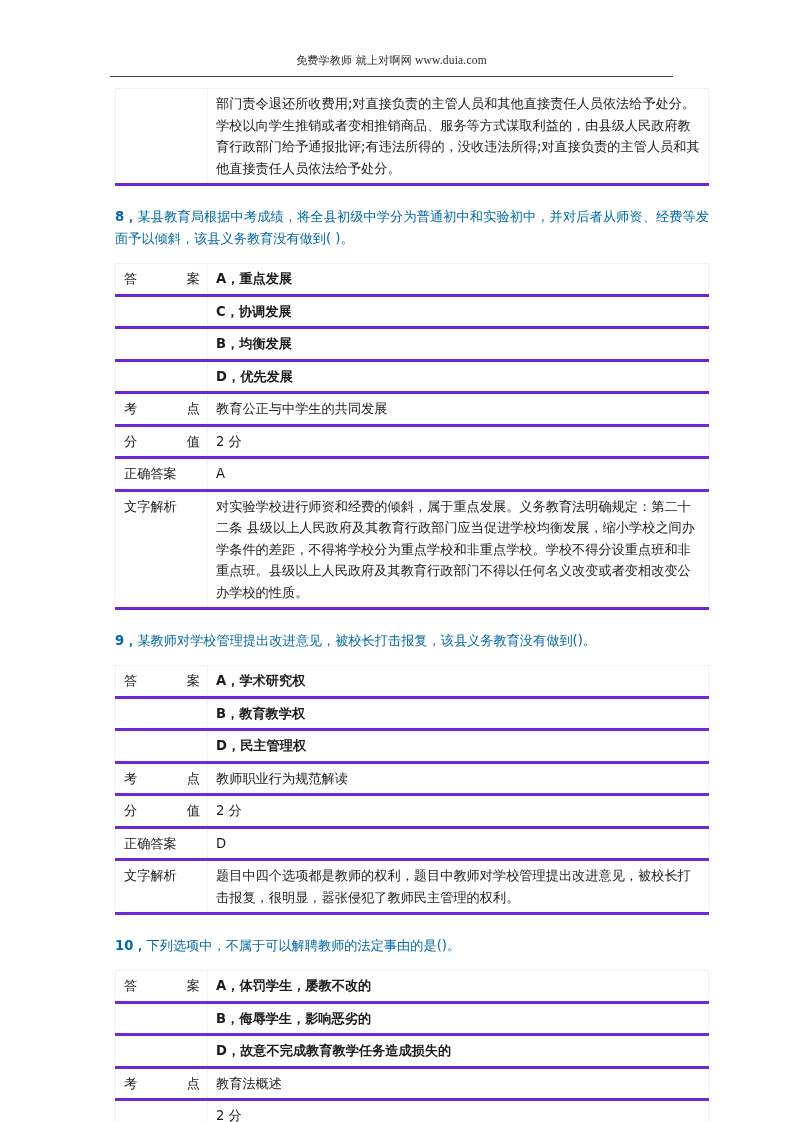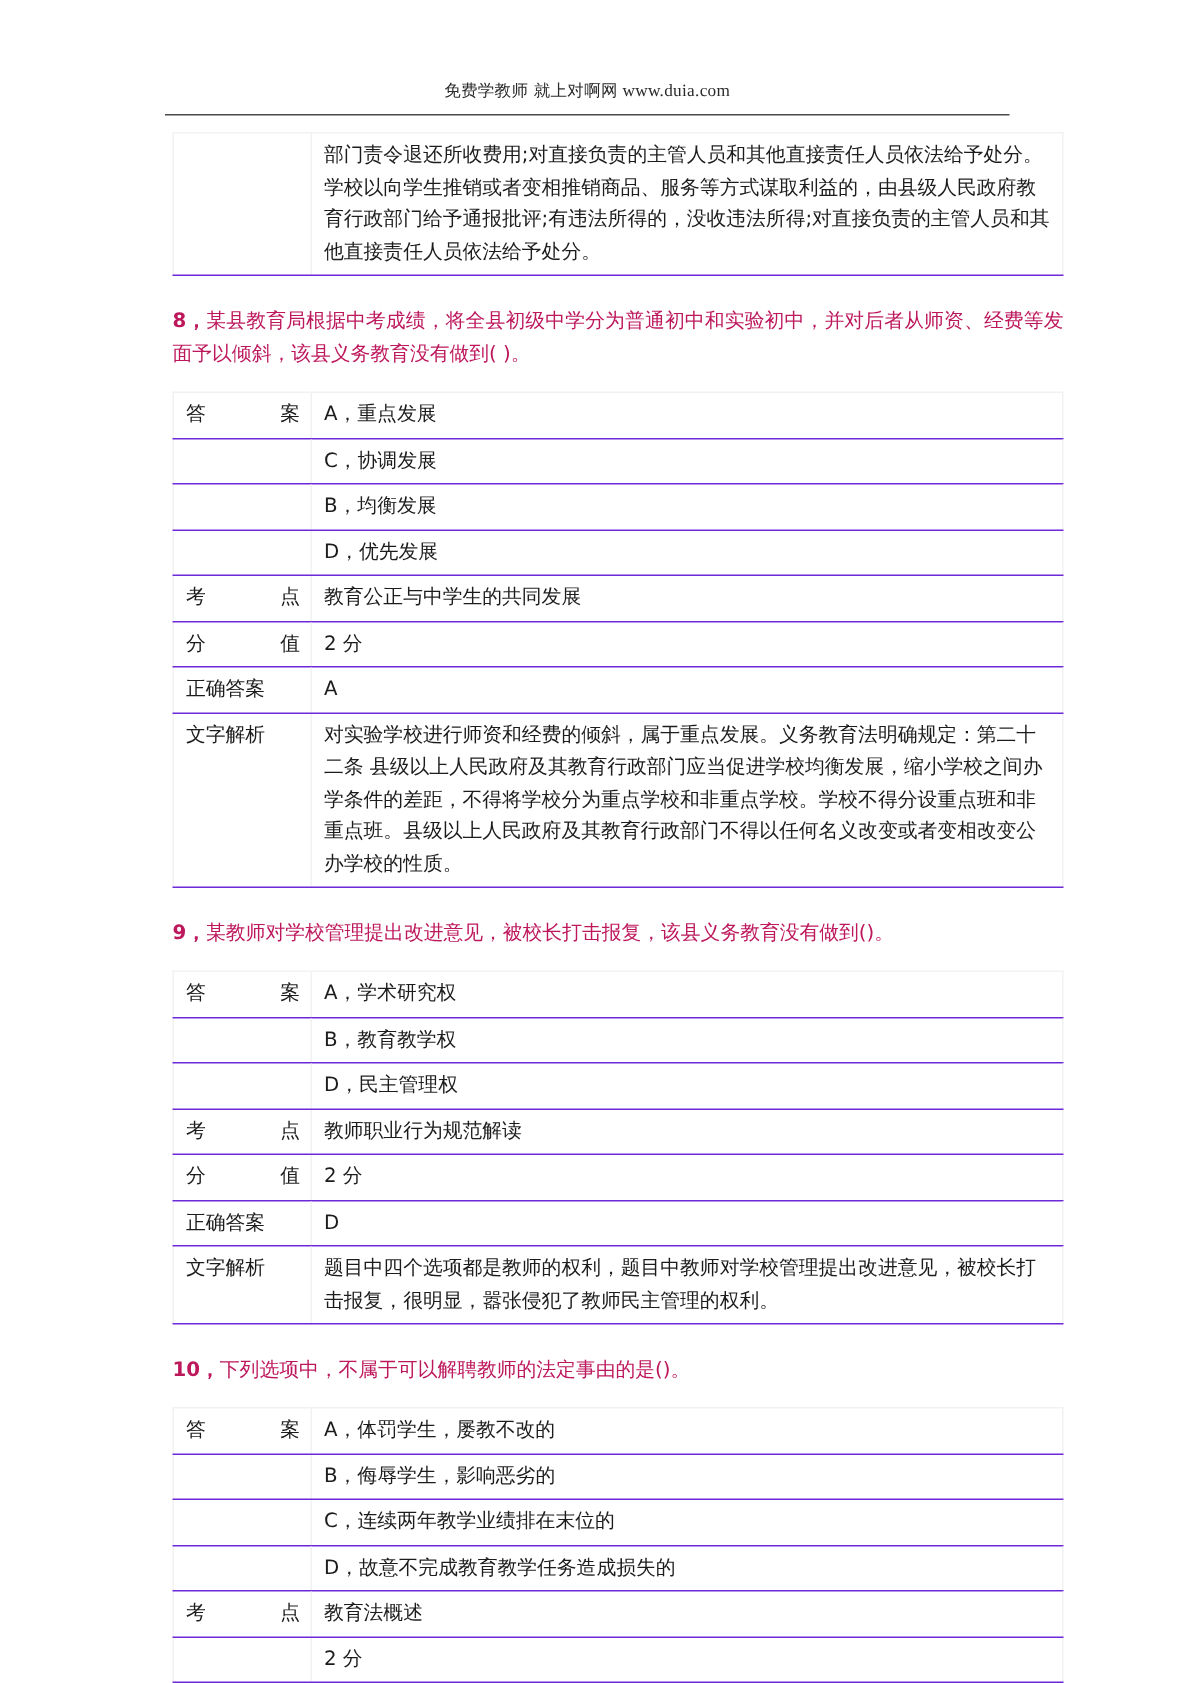--- a/index.html
+++ b/index.html
@@ -56,21 +56,21 @@
   
   table.qtable {
     border-collapse: collapse;
     width: 594px;
     table-layout: fixed;
     border-top: 1px solid #f2f2f2;
     border-left: 1px solid #f2f2f2;
   }
   table.qtable td {
     border-right: 1px solid #f2f2f2;
-    border-bottom: 1px solid #6d28d9;
+    border-bottom: 3px solid #6d28d9;
     vertical-align: top;
     padding: 4px 7px 4px 8px;
     font-size: 13.2px;
     line-height: 21.5px;
     font-family: "DejaVu Sans", "Liberation Sans", sans-serif;
     color: #1c1c1c;
   }
   td.lbl {
     width: 76px;
     white-space: nowrap;
@@ -80,28 +80,28 @@
   td.lbl .sp2 {
     display: inline-block;
     width: 100%;
     text-align: justify;
     text-align-last: justify;
   }
   td.val {
     padding-left: 9px;
   }
   td.blank { }
-  .opt { white-space: nowrap; }
+  .opt { white-space: nowrap; font-weight: bold; }
 
   
   .qhead {
     font-family: "DejaVu Sans", "Liberation Sans", sans-serif;
     font-size: 13.2px;
     line-height: 22px;
-    color: #be185d;
+    color: #0369a1;
     margin: 0;
     padding: 0;
     text-align: justify;
   }
   .qhead .qnum {
     font-weight: bold;
   }
 
   .gap-sm { height: 13px; }
   .gap-q  { height: 20px; }
@@ -221,24 +221,20 @@
           <tr>
         <td class="lbl"><span class="sp2">答案</span></td>
         <td class="val opt">A，体罚学生，屡教不改的</td>
       </tr>
       <tr>
         <td class="lbl blank"></td>
         <td class="val opt">B，侮辱学生，影响恶劣的</td>
       </tr>
       <tr>
         <td class="lbl blank"></td>
-        <td class="val opt">C，连续两年教学业绩排在末位的</td>
-      </tr>
-      <tr>
-        <td class="lbl blank"></td>
         <td class="val opt">D，故意不完成教育教学任务造成损失的</td>
       </tr>
       <tr>
         <td class="lbl"><span class="sp2">考点</span></td>
         <td class="val">教育法概述</td>
       </tr>
       <tr>
         <td class="lbl"></td>
         <td class="val">2 分</td>
       </tr>

